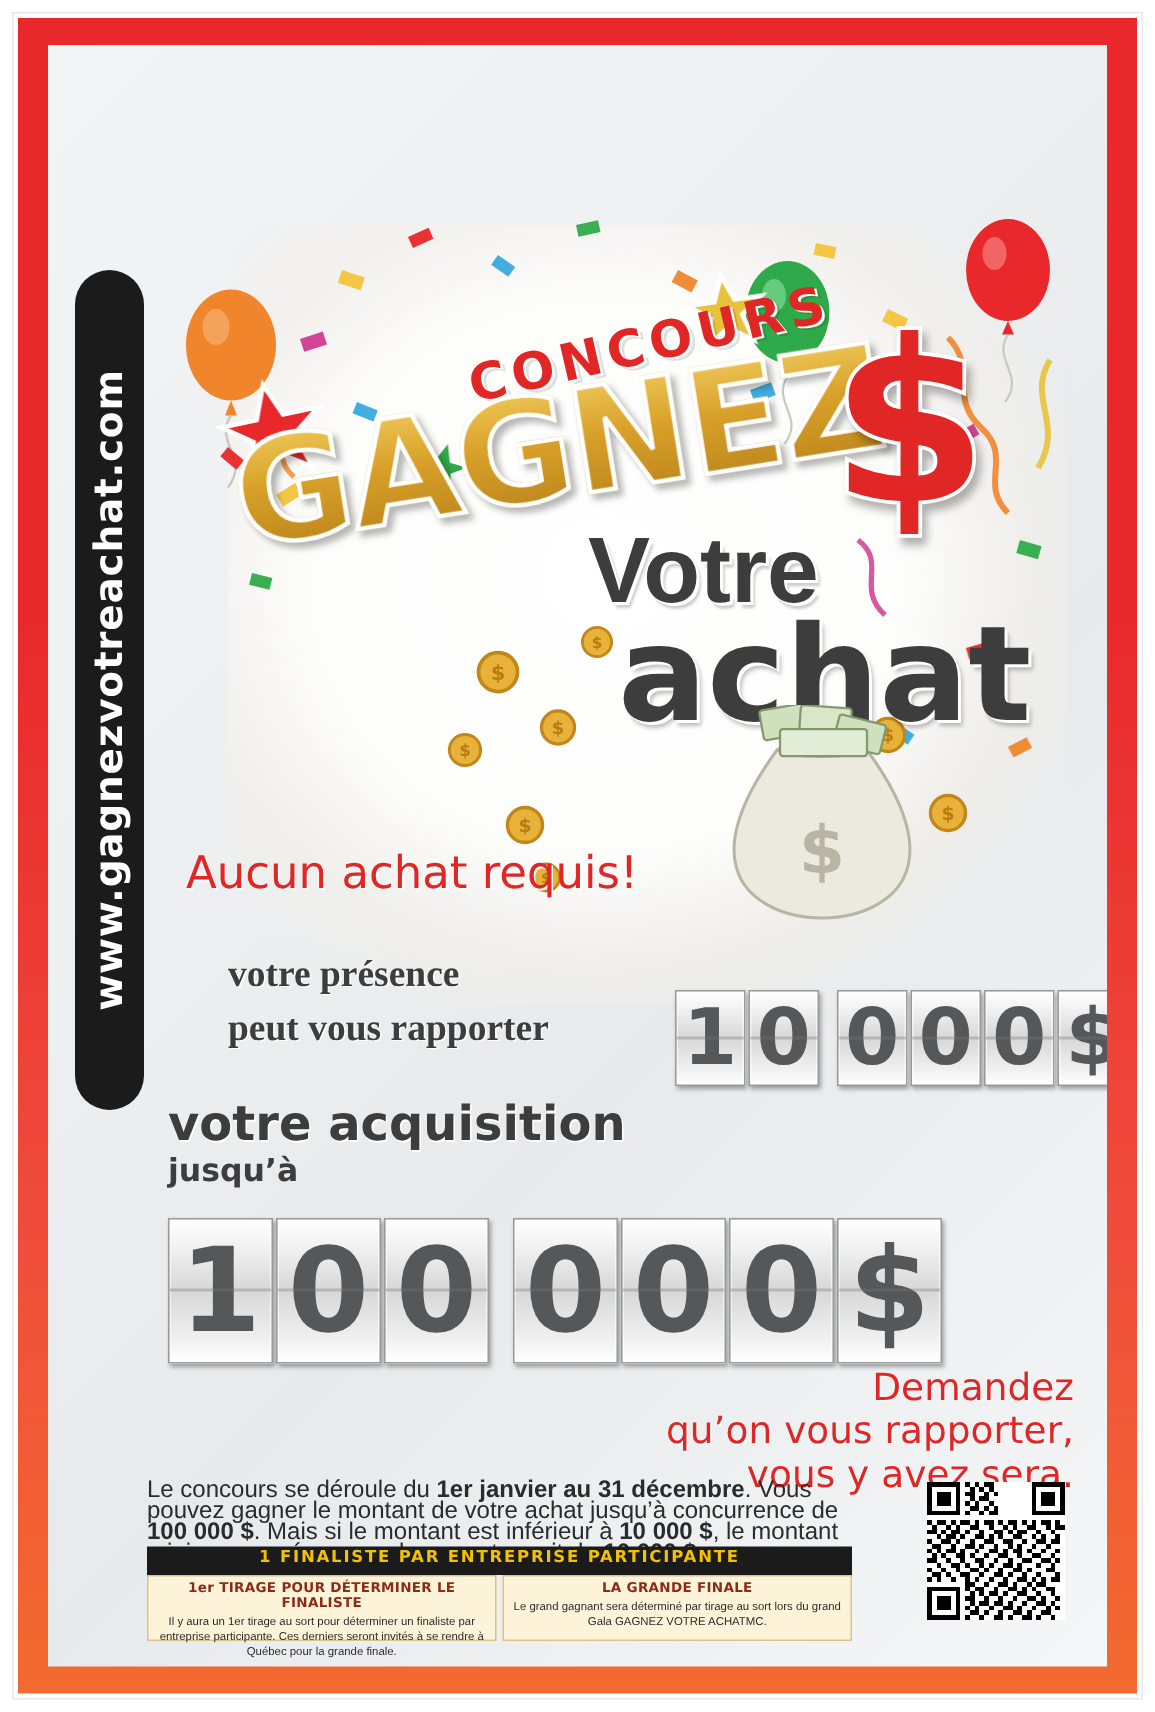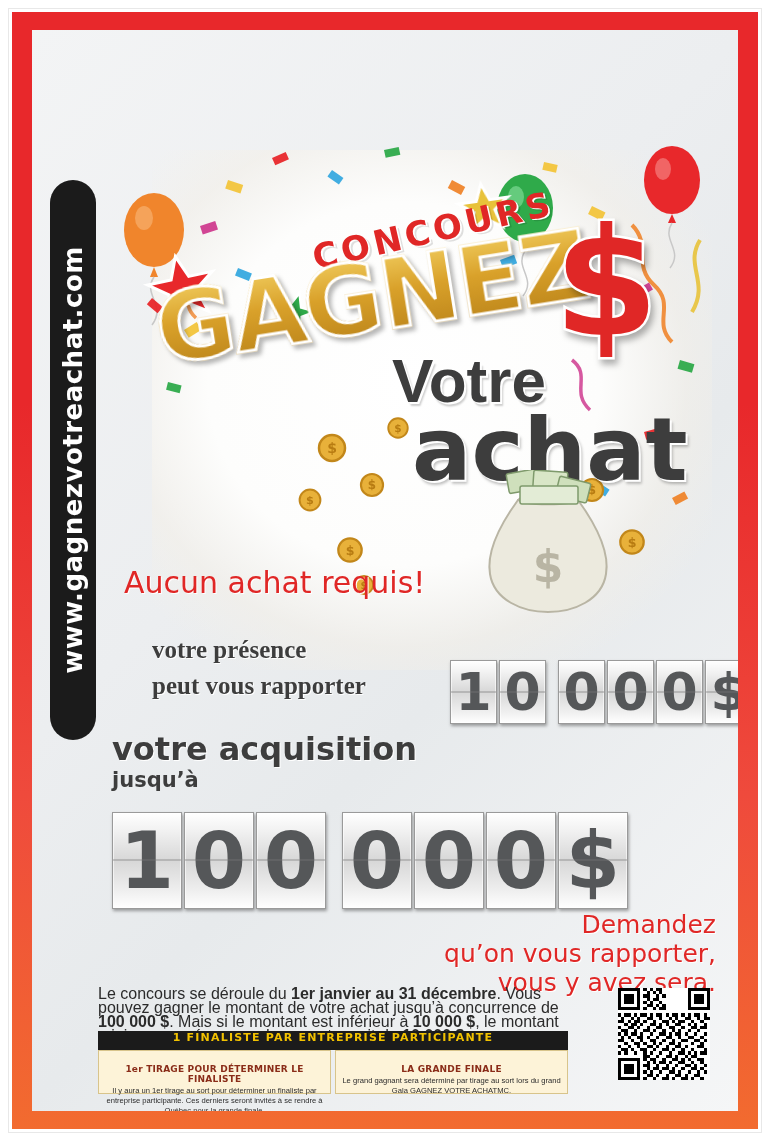--- a/index.html
+++ b/index.html
@@ -229,21 +229,21 @@
     letter-spacing:1.2px;
   }
   .boxes{
     position:absolute;left:66px;top:1020px;width:470px;height:44px;
     display:flex;gap:4px;
   }
   .box{
     flex:1;
     background:#fdf3d8;
     border:1px solid #d8c48b;
-    padding:13px 6px 0;
+    padding:3px 6px 0;
     box-sizing:border-box;
     text-align:center;
   }
   .box .bt{
     color:#8a2c18;
     font-family:"DejaVu Sans", sans-serif;
     font-weight:bold;
     font-size:9px;
     letter-spacing:.2px;
     margin-bottom:2px;

